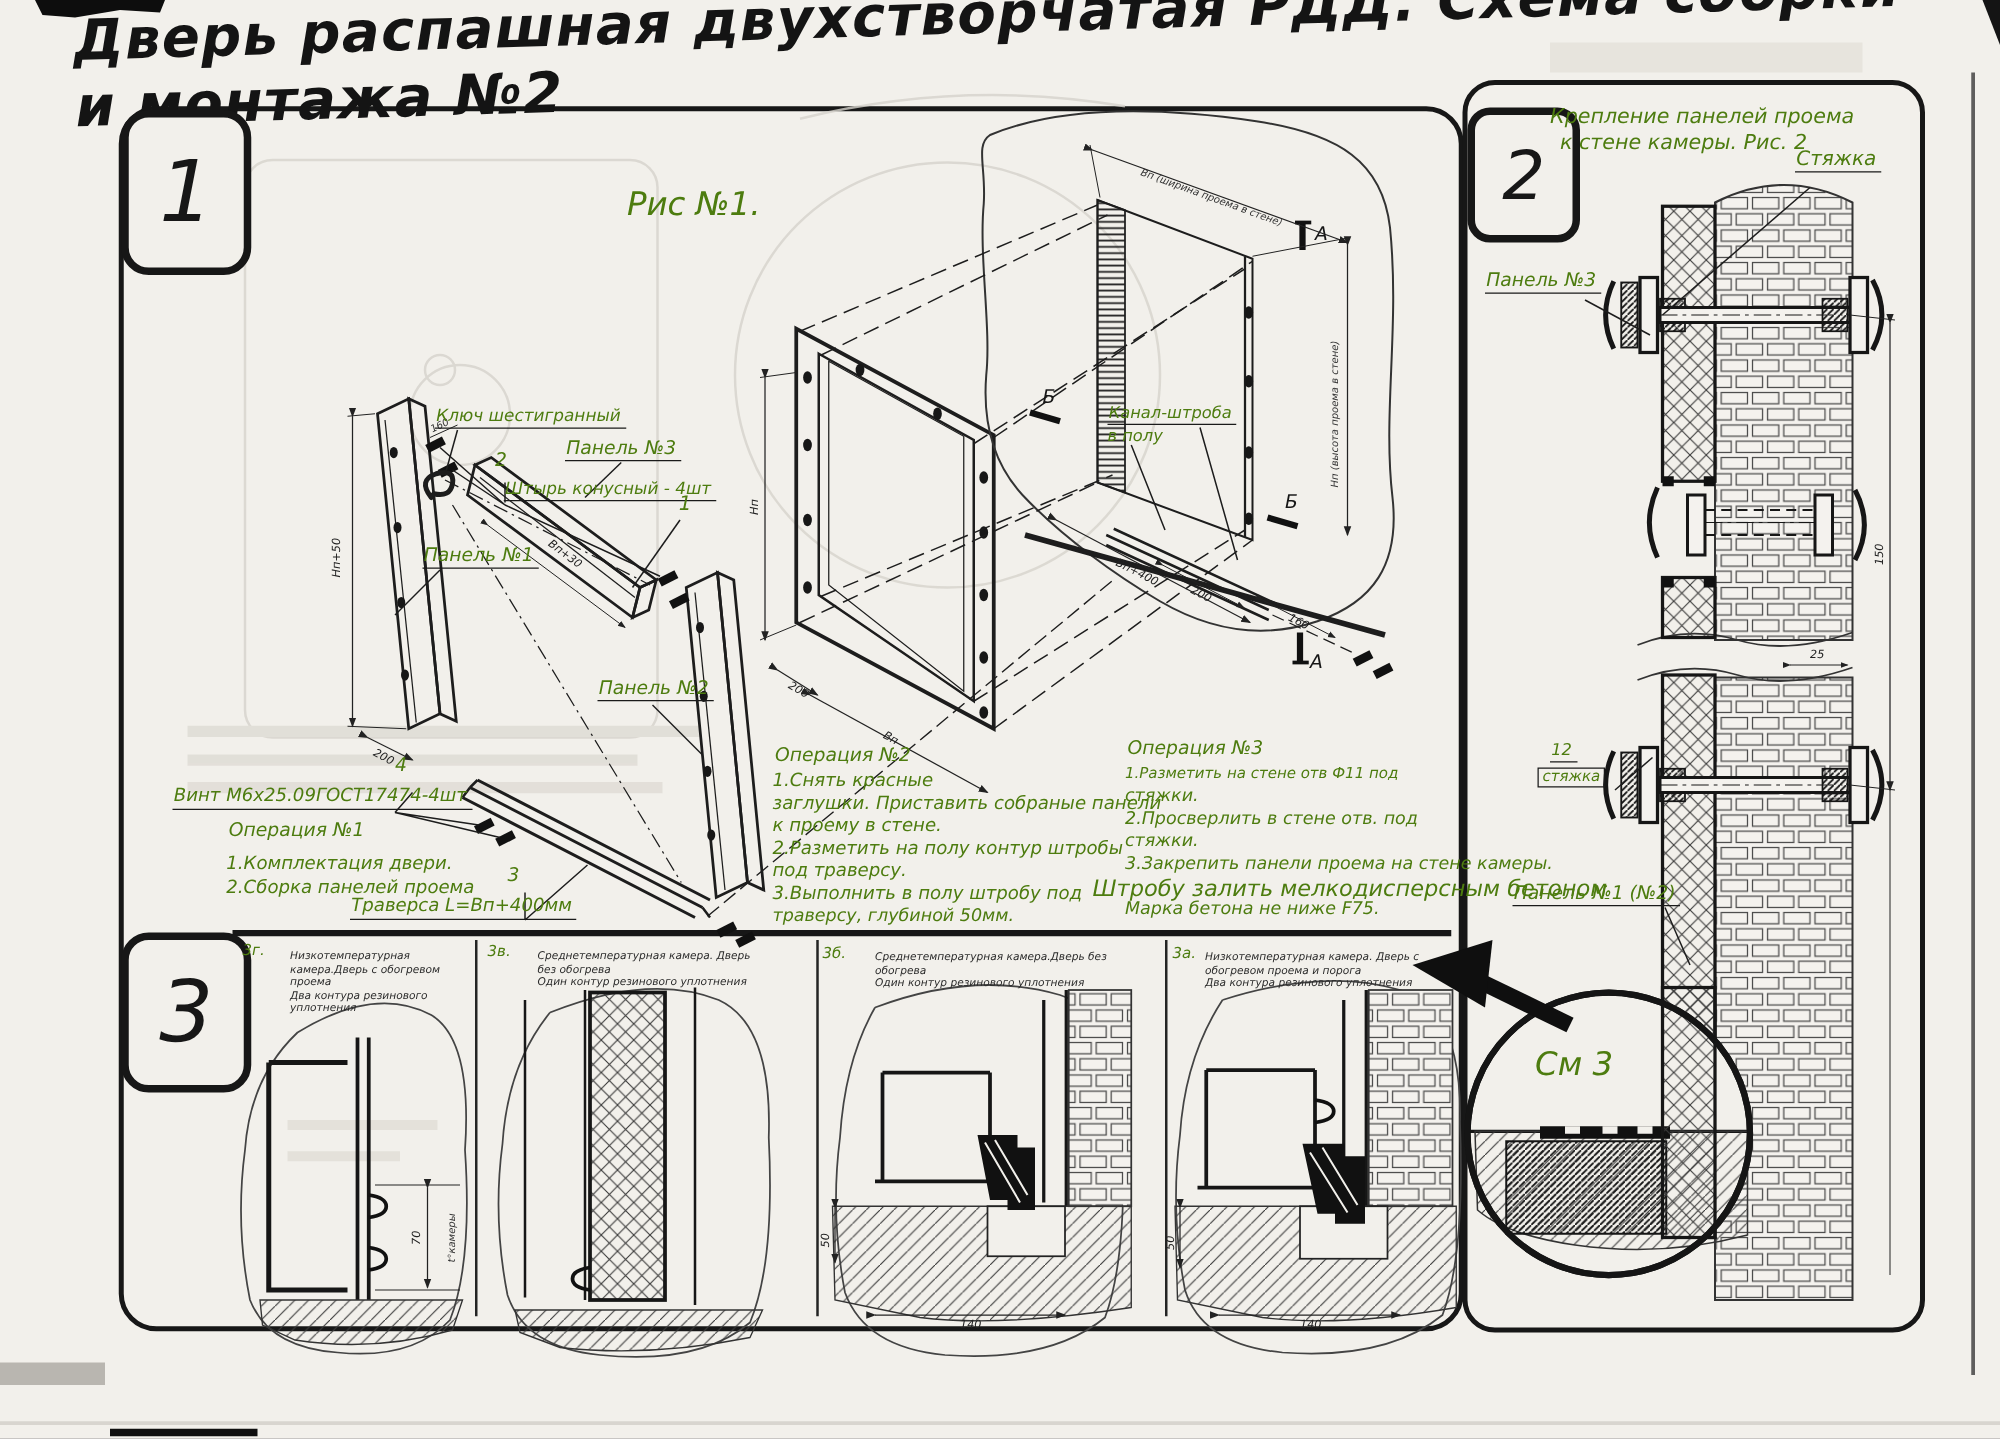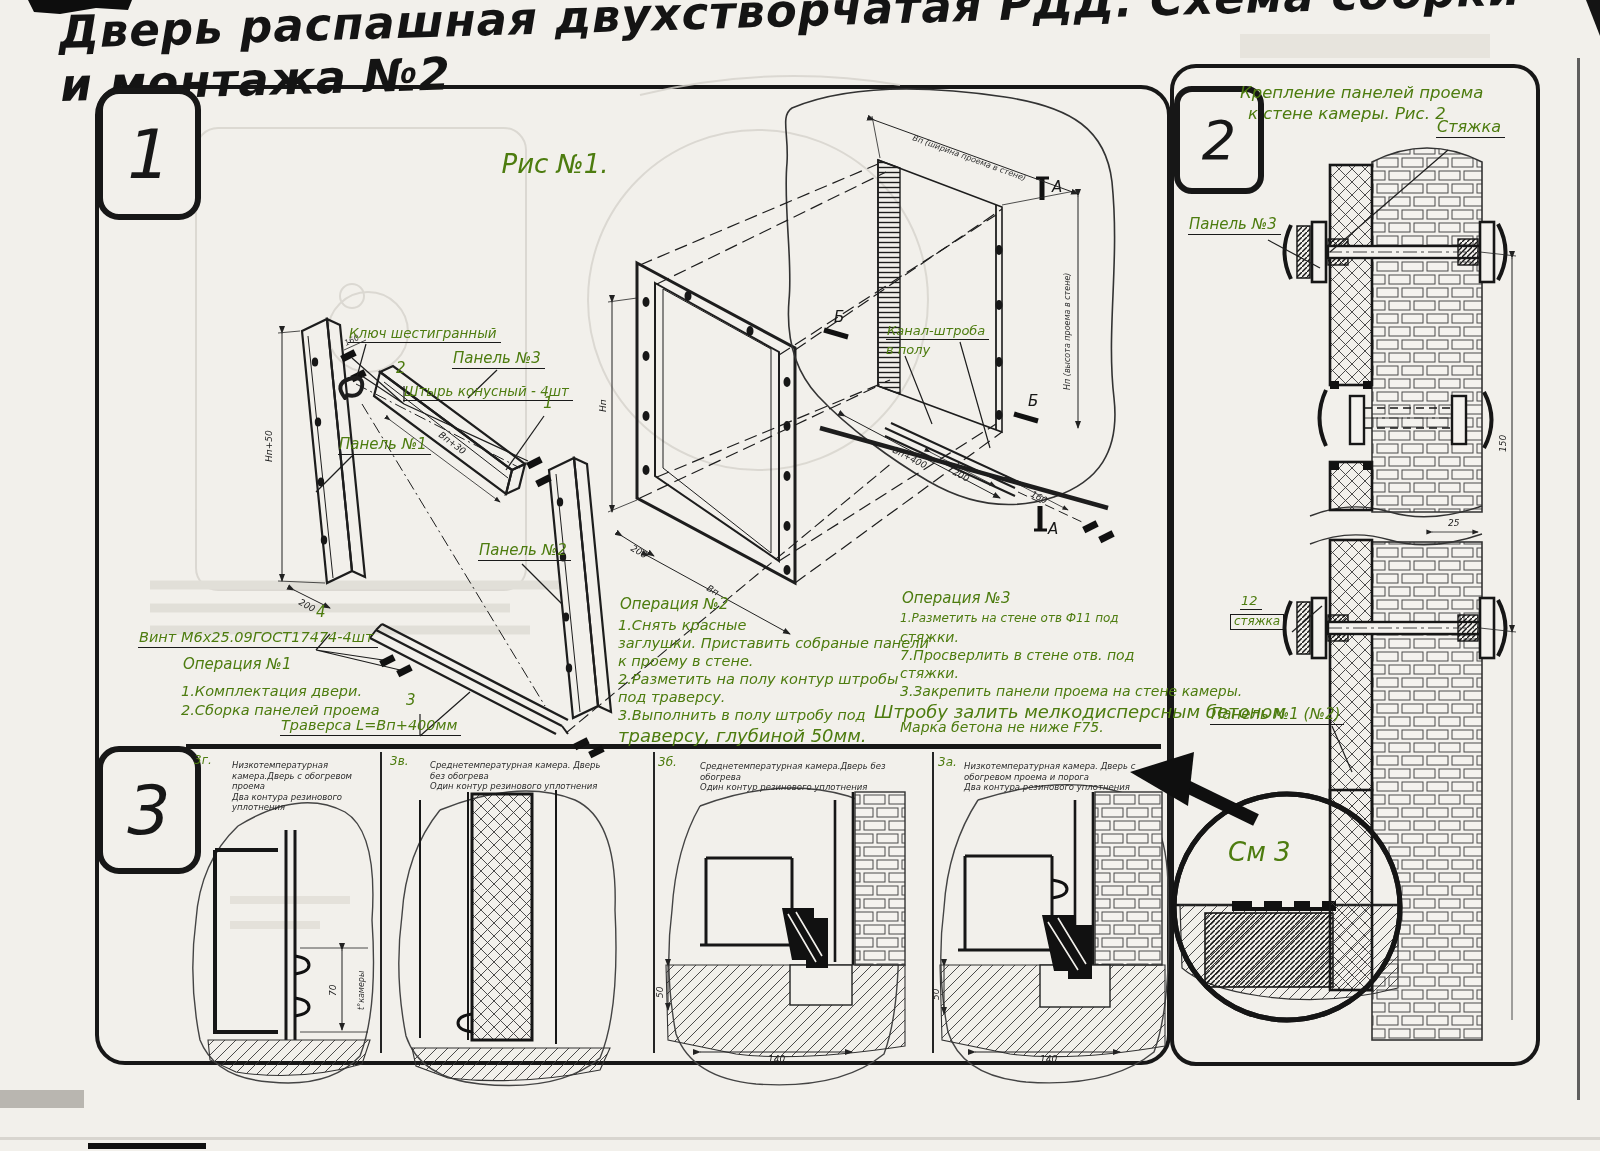--- a/index.html
+++ b/index.html
@@ -404,28 +404,28 @@
   <div class="lbl" style="left:886px;top:343px;font-size:13px;">в полу</div>
 
   <div>
     <div class="lbl" style="left:620px;top:596px;font-size:15px;">Операция №2</div>
     <div class="lbl" style="left:618px;top:618px;font-size:14.5px;">1.Снять красные</div>
     <div class="lbl" style="left:618px;top:636px;font-size:14.5px;">заглушки. Приставить собраные панели</div>
     <div class="lbl" style="left:618px;top:654px;font-size:14.5px;">к проему в стене.</div>
     <div class="lbl" style="left:618px;top:672px;font-size:14.5px;">2.Разметить на полу контур штробы</div>
     <div class="lbl" style="left:618px;top:690px;font-size:14.5px;">под траверсу.</div>
     <div class="lbl" style="left:618px;top:708px;font-size:14.5px;">3.Выполнить в полу штробу под</div>
-    <div class="lbl" style="left:618px;top:726px;font-size:18px;">траверсу, глубиной 50мм.</div>
+    <div class="lbl" style="left:618px;top:726px;font-size:14px;">траверсу, глубиной 50мм.</div>
   </div>
 
   <div>
     <div class="lbl" style="left:902px;top:590px;font-size:15px;">Операция №3</div>
     <div class="lbl" style="left:900px;top:612px;font-size:12px;">1.Разметить на стене отв Ф11 под</div>
     <div class="lbl" style="left:900px;top:630px;font-size:14px;">стяжки.</div>
-    <div class="lbl" style="left:900px;top:648px;font-size:14px;">7.Просверлить в стене отв.  под</div>
+    <div class="lbl" style="left:900px;top:648px;font-size:14px;">2.Просверлить в стене отв.  под</div>
     <div class="lbl" style="left:900px;top:666px;font-size:14px;">стяжки.</div>
     <div class="lbl" style="left:900px;top:684px;font-size:14px;">3.Закрепить панели проема на стене камеры.</div>
     <div class="lbl" style="left:862px;top:702px;font-size:18px;margin-left:12px;">Штробу залить мелкодисперсным бетоном</div>
     <div class="lbl" style="left:900px;top:720px;font-size:14px;">Марка бетона не ниже  F75.</div>
   </div>
 
   <div class="lbl" style="left:1240px;top:84px;font-size:16.5px;">Крепление панелей проема</div>
   <div class="lbl" style="left:1248px;top:105px;font-size:16.5px;">к стене камеры. Рис. 2</div>
   <div class="lbl ul" style="left:1436px;top:118px;font-size:16px;">Стяжка</div>
   <div class="lbl ul" style="left:1188px;top:216px;font-size:15px;">Панель №3</div>

